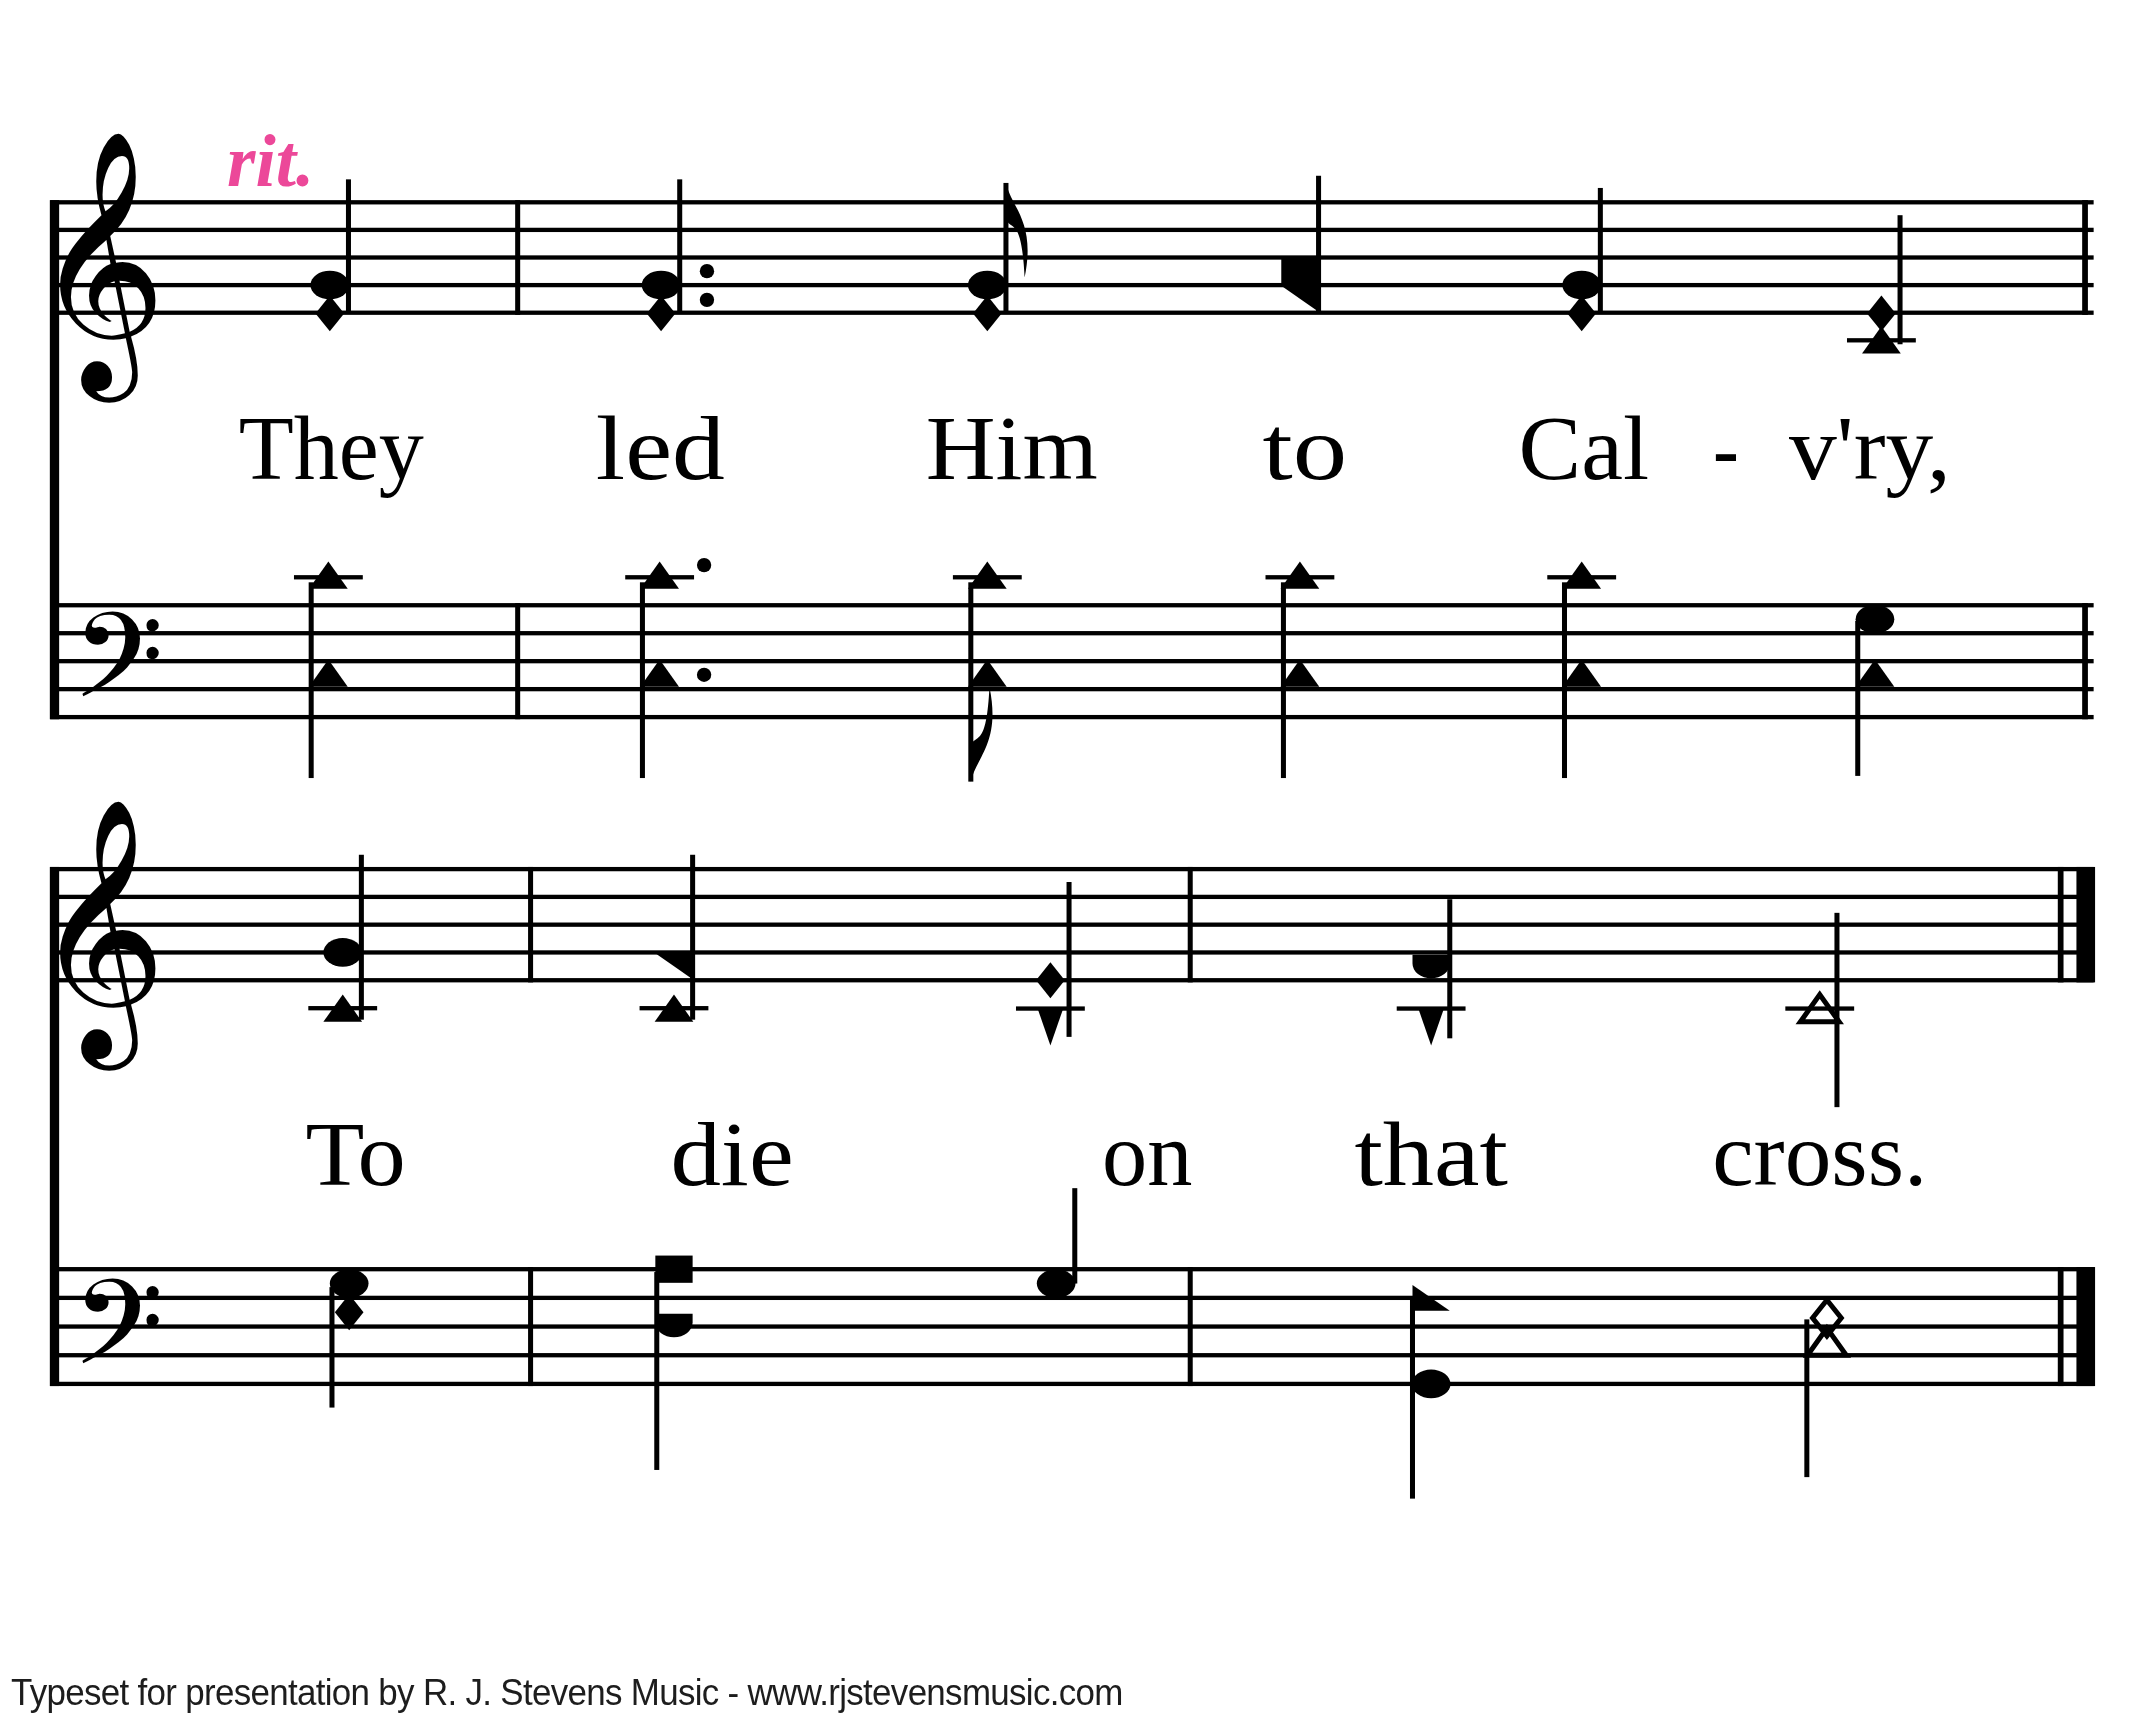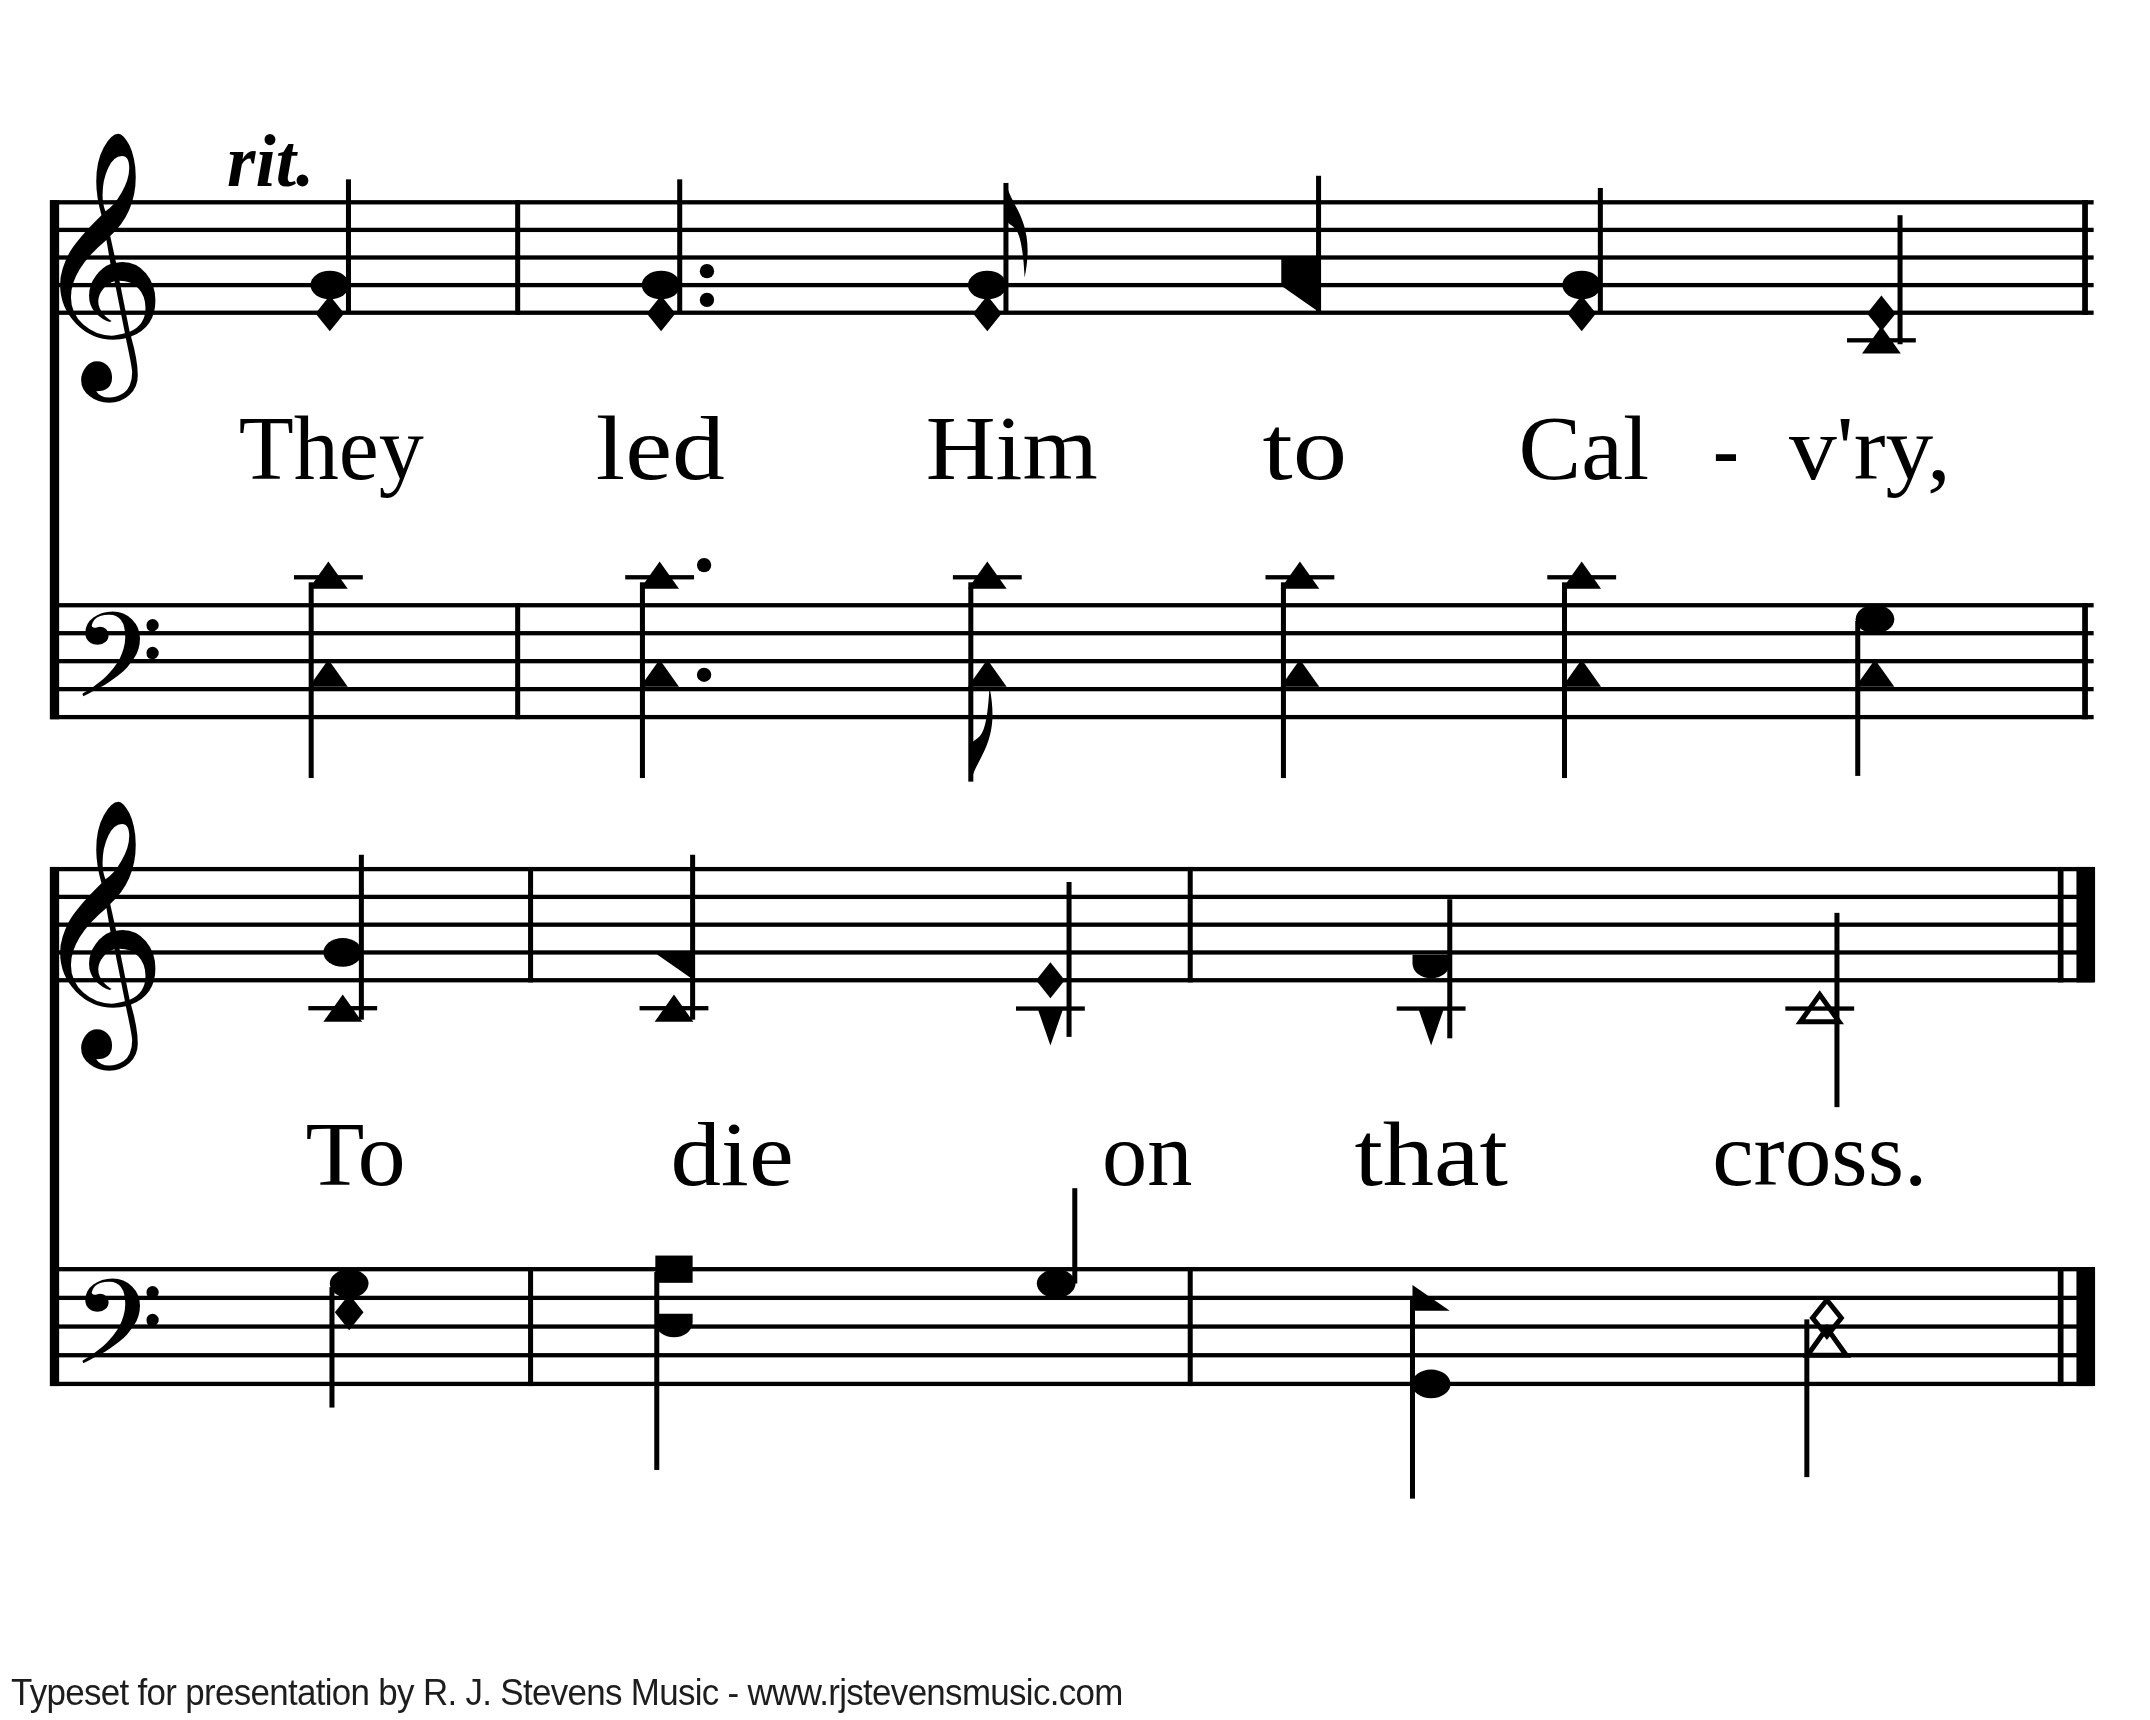--- a/index.html
+++ b/index.html
@@ -1,20 +1,20 @@
 <!DOCTYPE html>
 <html style="font-size:11.5px"><head>
 <meta charset="utf-8">
 <style>
   html,body{margin:0;padding:0;background:#888;}
   .page{position:relative;width:2151px;height:1721px;background:#ffffff;overflow:hidden;
         font-family:"Liberation Serif", serif;}
   svg{position:absolute;left:0;top:0;}
   .rit{position:absolute;left:227px;top:120px;font-size:73px;font-weight:bold;font-style:italic;
-       color:#000000;font-family:"Liberation Serif", serif;}
+       color:#ec4899;font-family:"Liberation Serif", serif;}
   .footer{position:absolute;left:10.8px;top:1672px;font-size:36px;color:#1d1d1d;
           font-family:"Liberation Sans", sans-serif;letter-spacing:-0.7px;
           transform:scaleX(.97);transform-origin:left center;white-space:nowrap;}
 </style>
 </head>
 <body>
 
 <div class="page">
   <div class="rit">rit.</div>
   <svg id="score" width="2151" height="1721" viewBox="0 0 3000 2400">

